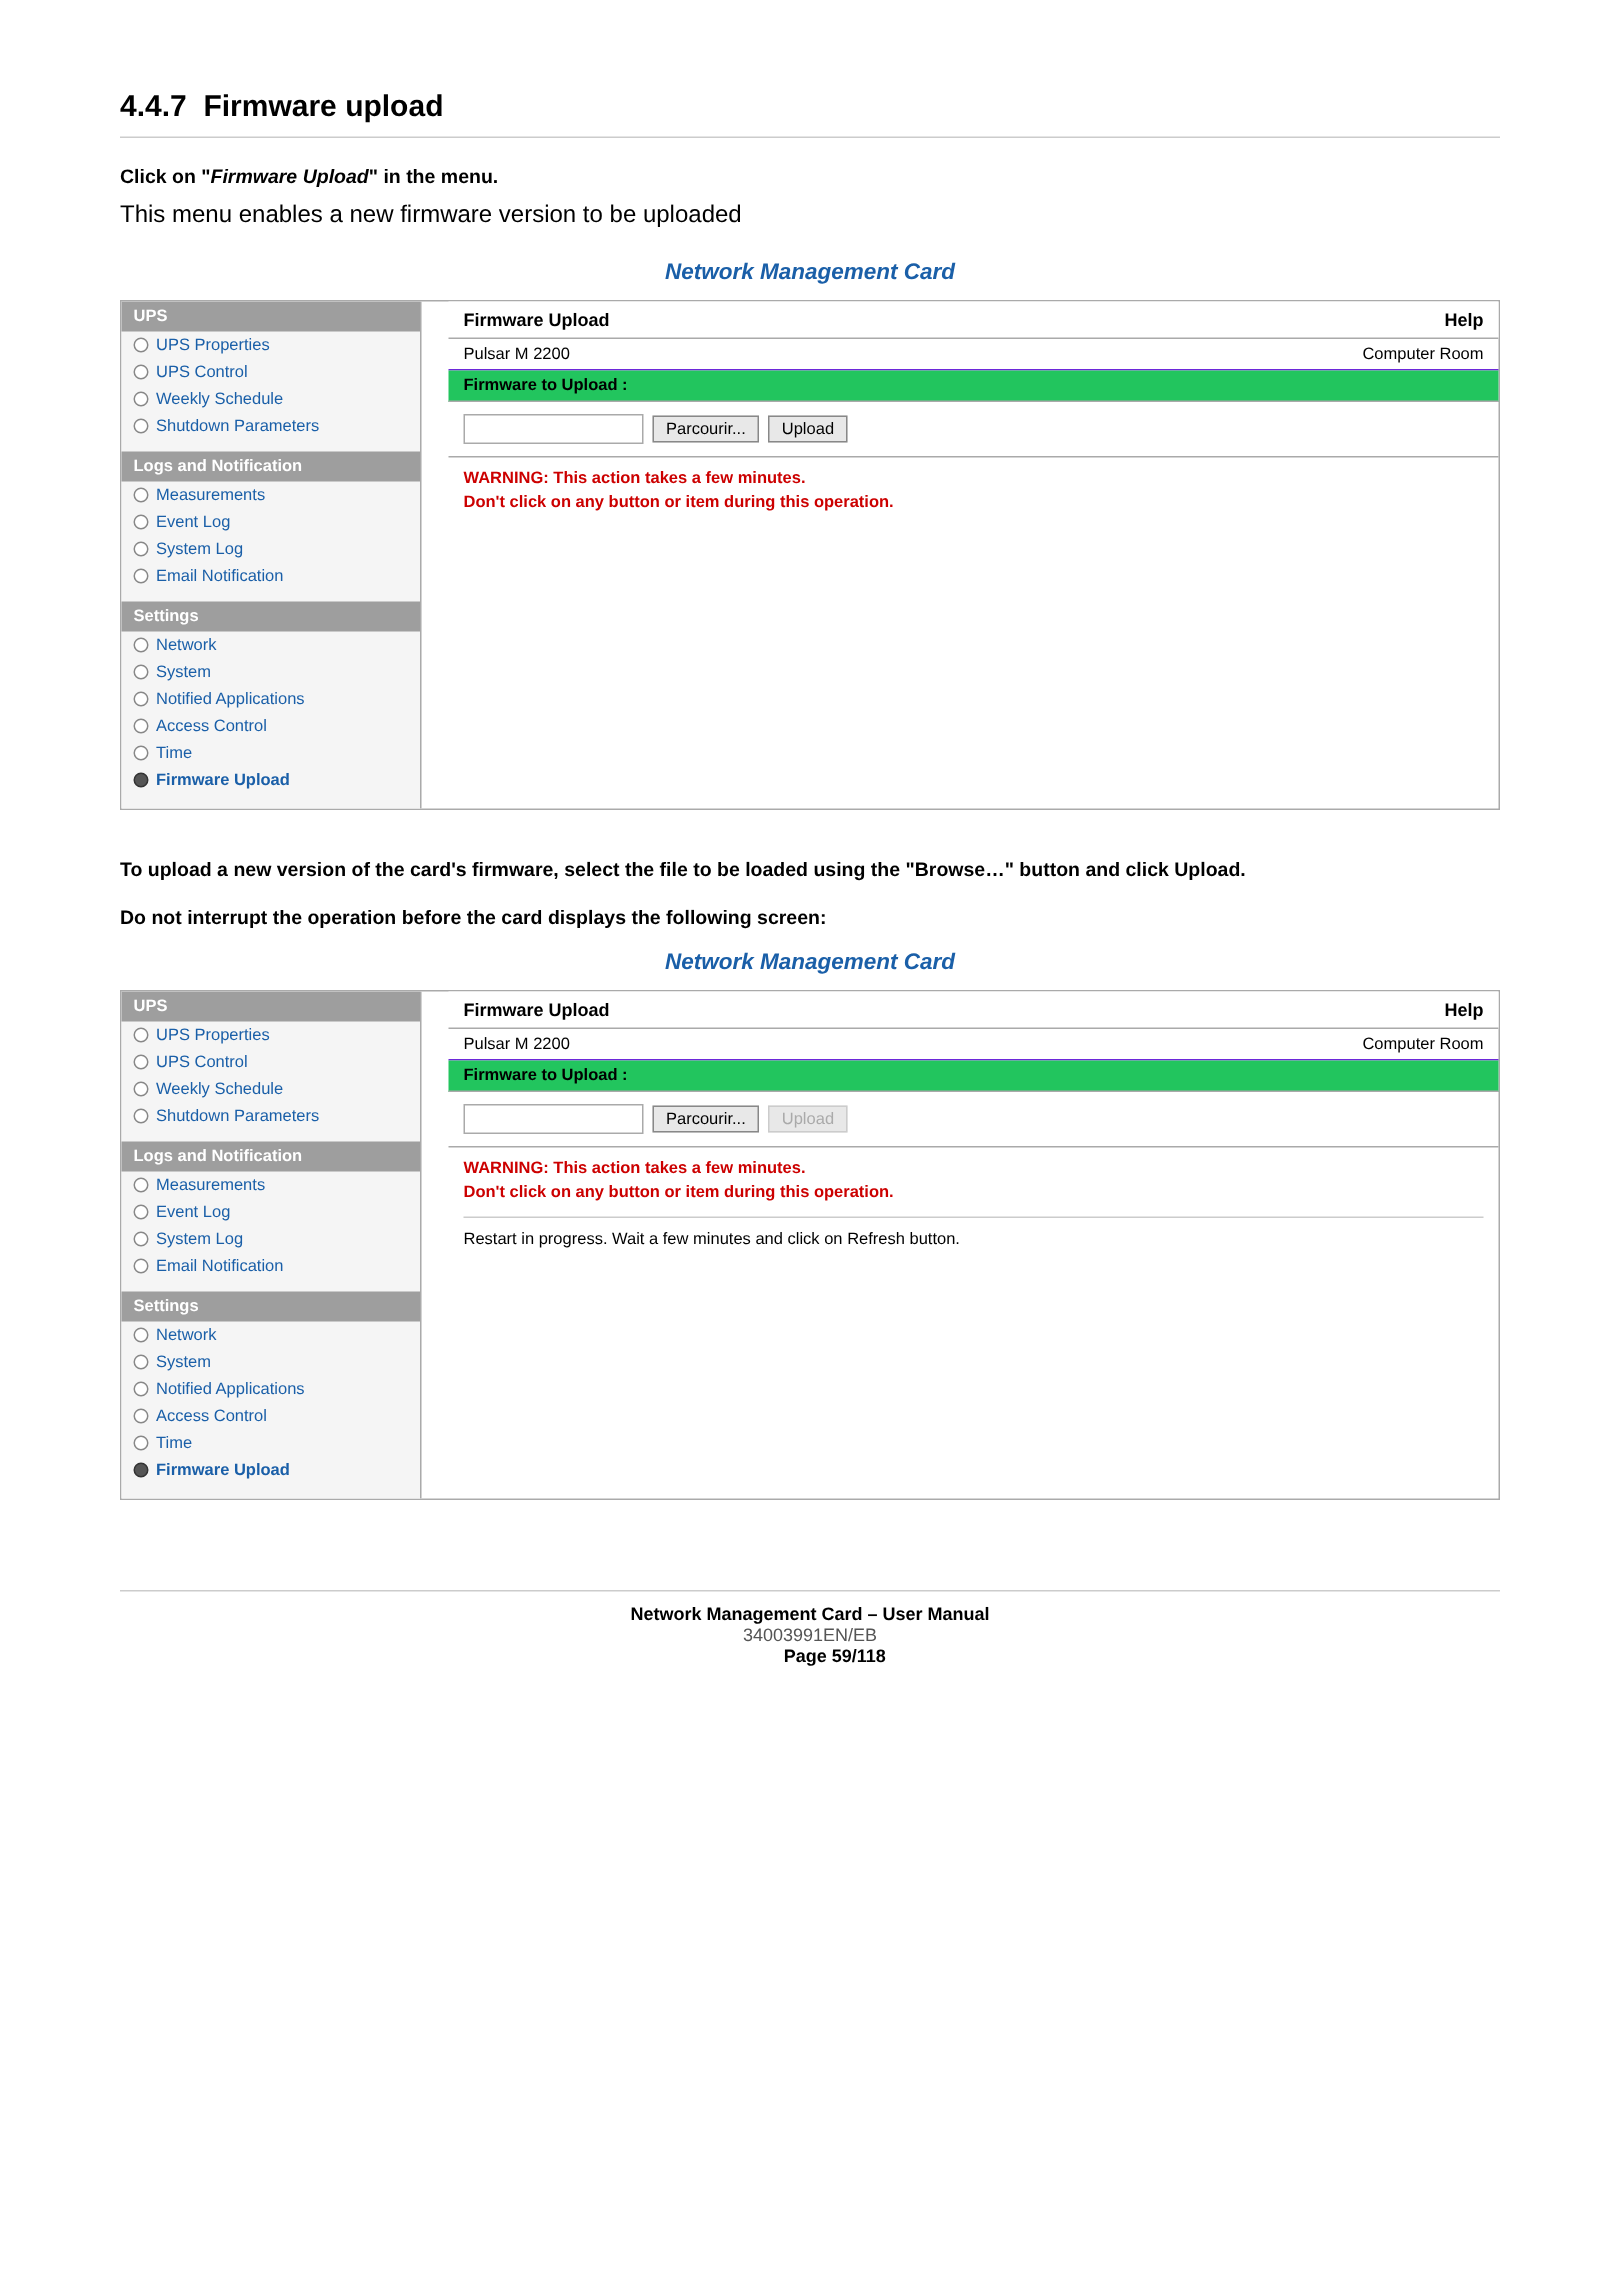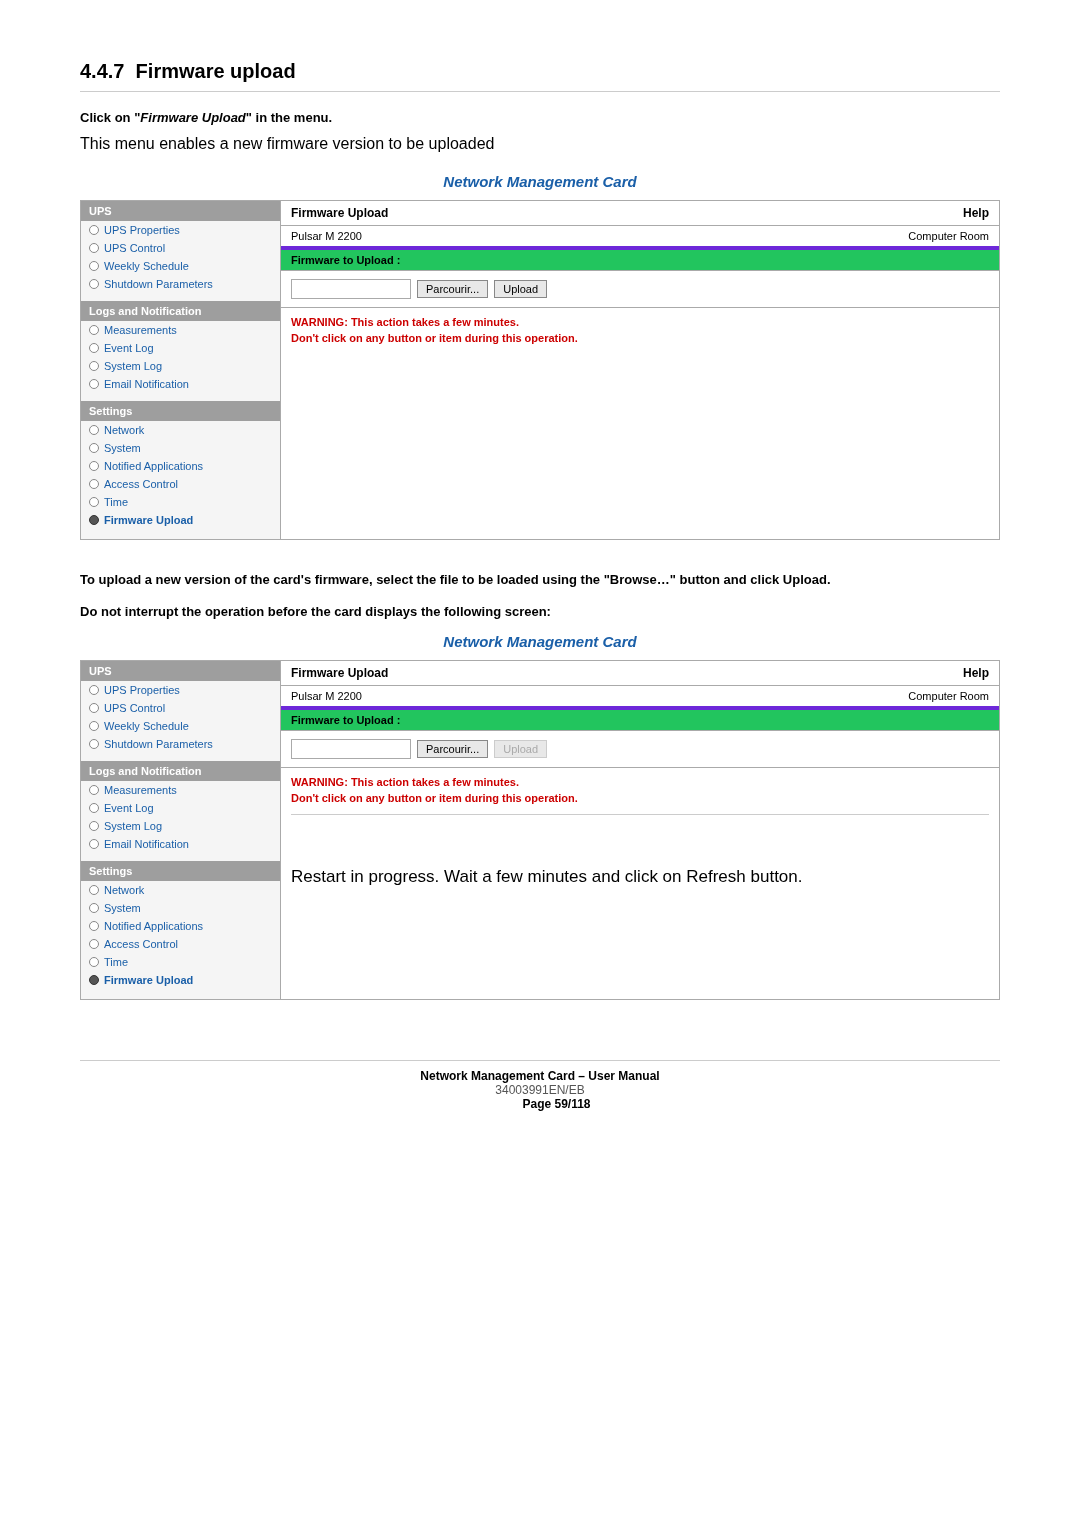--- a/index.html
+++ b/index.html
@@ -44,20 +44,21 @@
       font-style: italic;
       color: #1a5fa8;
       margin-bottom: 10px;
     }
 
     .nmc-frame {
       border: 1px solid #aaa;
       display: flex;
       width: 100%;
       margin-bottom: 30px;
+      gap: 18px;
     }
 
     .sidebar {
       width: 200px;
       min-width: 200px;
       border-right: 1px solid #aaa;
       background: #f5f5f5;
     }
 
     .sidebar-section-header {
@@ -126,21 +127,21 @@
       font-size: 12px;
       font-weight: bold;
       color: #000000;
     }
 
     .device-row {
       display: flex;
       justify-content: space-between;
       padding: 4px 10px;
       font-size: 11px;
-      border-bottom: 4px solid #6d28d9;
+      border-bottom: 1px solid #6d28d9;
     }
 
     .firmware-section-bar {
       background: #22c55e;
       padding: 4px 10px;
       font-size: 11px;
       font-weight: bold;
       border-bottom: 1px solid #aaa;
     }
 
@@ -202,23 +203,22 @@
     }
 
     .success-text {
       font-size: 11px;
       font-weight: bold;
       color: #009900;
       margin-bottom: 3px;
     }
 
     .success-subtext {
-      font-size: 17px;
+      font-size: 11px;
       color: #000;
-      margin-top: 44px;
     }
 
     .body-text-bold {
       font-size: 13px;
       font-weight: bold;
       margin-bottom: 12px;
       line-height: 1.5;
     }
 
     .footer {

